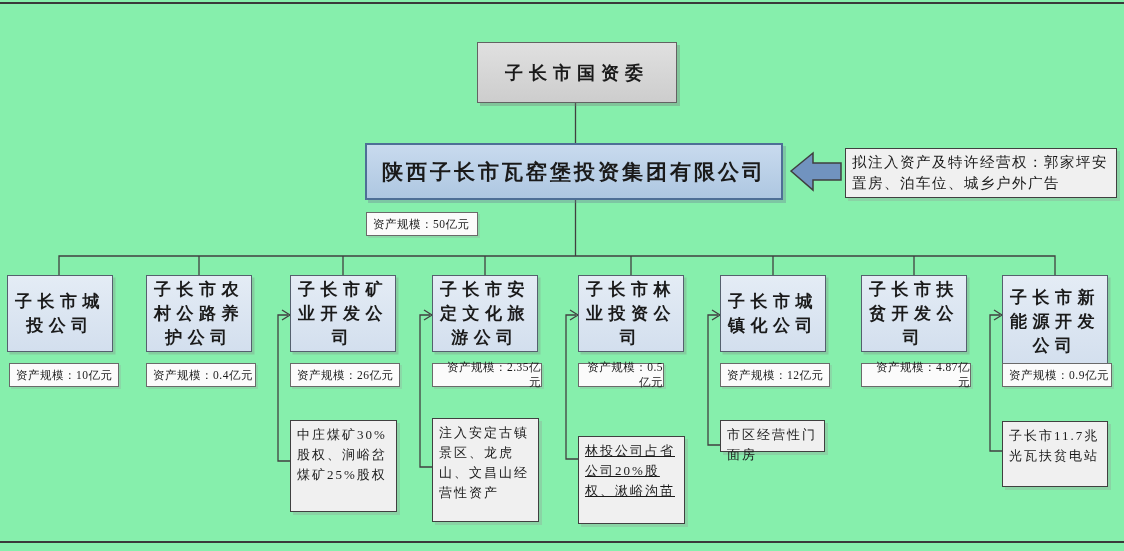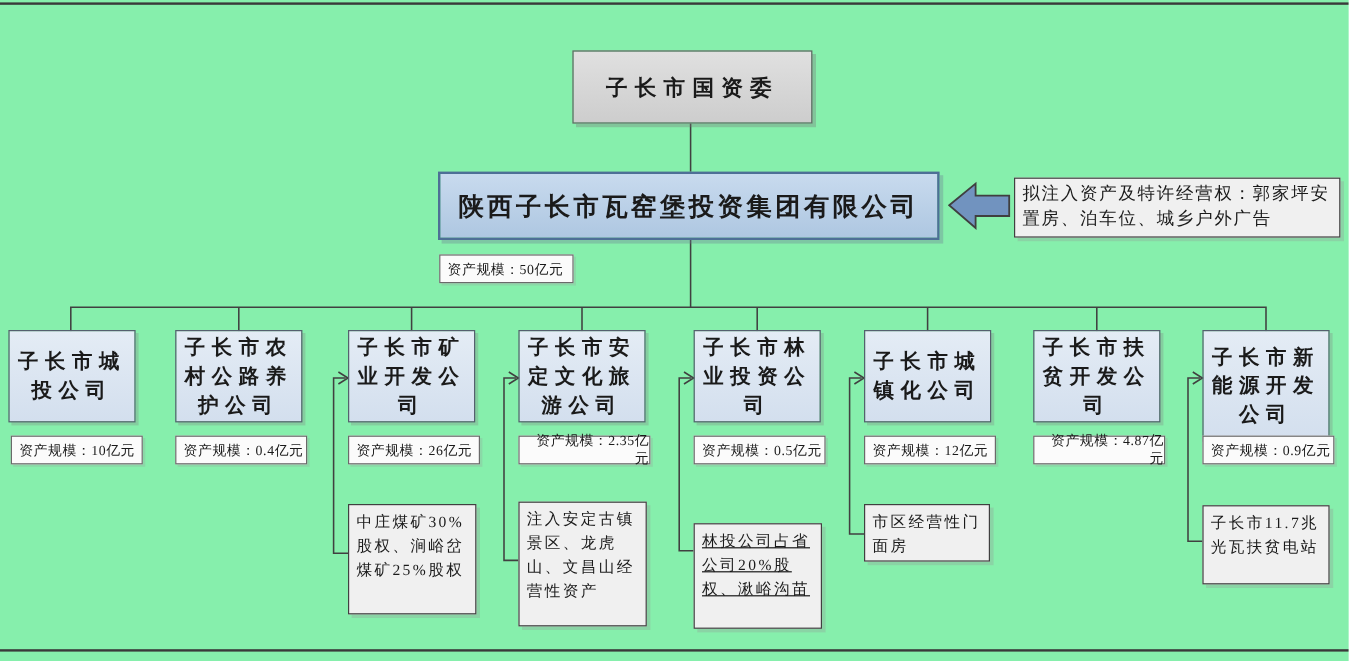--- a/index.html
+++ b/index.html
@@ -174,24 +174,24 @@
     <span>子长市扶贫开发公司</span>
   </div>
   <div class="box sub-box" style="left:1002px; top:275px; width:106px; height:93px;">
     <span>子长市新能源开发公司</span>
   </div>
 
   <div class="label" style="left:9px; top:363px; width:110px; height:24px;">资产规模：10亿元</div>
   <div class="label" style="left:146px; top:363px; width:110px; height:24px;">资产规模：0.4亿元</div>
   <div class="label" style="left:290px; top:363px; width:110px; height:24px;">资产规模：26亿元</div>
   <div class="label" style="left:432px; top:363px; width:110px; height:24px;">资产规模：2.35亿元</div>
-  <div class="label" style="left:578px; top:363px; width:110px; height:24px;">资产规模：0.5亿元</div>
+  <div class="label" style="left:578px; top:363px; width:86px; height:24px;">资产规模：0.5亿元</div>
   <div class="label" style="left:720px; top:363px; width:110px; height:24px;">资产规模：12亿元</div>
   <div class="label" style="left:861px; top:363px; width:110px; height:24px;">资产规模：4.87亿元</div>
   <div class="label" style="left:1002px; top:363px; width:110px; height:24px;">资产规模：0.9亿元</div>
 
   <div class="note" style="left:290px; top:420px; width:107px; height:92px;">中庄煤矿30%股权、涧峪岔煤矿25%股权</div>
   <div class="note" style="left:432px; top:418px; width:107px; height:104px;">注入安定古镇景区、龙虎山、文昌山经营性资产</div>
   <div class="note" style="left:578px; top:436px; width:107px; height:88px;text-decoration:underline;">林投公司占省公司20%股权、湫峪沟苗</div>
-  <div class="note" style="left:720px; top:420px; width:105px; height:48px;">市区经营性门面房</div>
+  <div class="note" style="left:720px; top:420px; width:105px; height:32px;">市区经营性门面房</div>
   <div class="note" style="left:1002px; top:421px; width:106px; height:66px;">子长市11.7兆光瓦扶贫电站</div>
 
 </div>
 
 </body></html>

